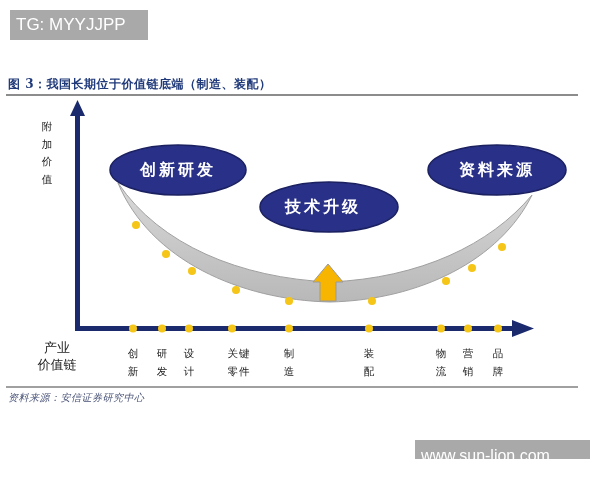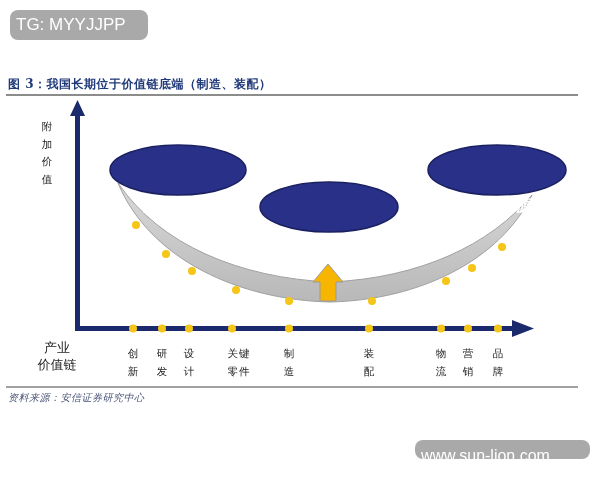--- a/index.html
+++ b/index.html
@@ -1,37 +1,37 @@
 <!DOCTYPE html>
 <html><head>
 <meta charset="utf-8">
 <style>
   html, body { margin:0; padding:0; background:#ffffff; }
   body { width:600px; height:480px; position:relative; overflow:hidden;
          font-family:"DejaVu Serif", "Liberation Serif", serif; }
   .wm { position:absolute; background:#a9a9a9; color:#ffffff;
-        font-family:"Liberation Sans", "DejaVu Sans", sans-serif;border-radius:8px; }
+        font-family:"Liberation Sans", "DejaVu Sans", sans-serif; }
   .wm-top { left:10px; top:10px; width:138px; height:30px; font-size:17px;
             line-height:30px; padding-left:6px; box-sizing:border-box; }
   .wm-bot { left:415px; top:440px; width:175px; height:19px; font-size:16px;
             line-height:31px; padding-left:6px; box-sizing:border-box; }
   .fig-title { position:absolute; left:8px; top:76px; font-size:12px;
                font-weight:bold; color:#203a7a; letter-spacing:0.5px; white-space:nowrap; }
   .rule { position:absolute; left:6px; width:572px; height:2px; background:#8c8c8c; }
   .source { position:absolute; left:8px; top:391px; font-size:10px; font-style:italic;
             color:#4a5478; letter-spacing:0.5px; }
   svg { position:absolute; left:0; top:0; }
   .ylabel { position:absolute; left:40px; top:118px; width:14px; font-size:10.5px;
             color:#222; line-height:17.5px; text-align:center; }
   .xlab-head { position:absolute; left:35px; top:339px; font-size:13px; color:#222;
                line-height:17px; text-align:center; width:44px; }
   .xlab { position:absolute; top:344px; font-size:10.5px; color:#222; line-height:18px;
           text-align:center; width:34px; letter-spacing:6px; }
   .bubble-text { position:absolute; color:#ffffff; font-size:16px; font-weight:bold;
-                 letter-spacing:3px; text-align:center; white-space:nowrap;margin-top:36px; }
+                 letter-spacing:3px; text-align:center; white-space:nowrap; }
 </style>
 </head>
 <body>
 
 <div class="wm wm-top">TG: MYYJJPP</div>
 
 <div class="fig-title">图 3：我国长期位于价值链底端（制造、装配）</div>
 <div class="rule" style="top:94px;"></div>
 
 <svg width="600" height="480" viewBox="0 0 600 480">
@@ -80,21 +80,21 @@
   </g>
 
   <polygon points="328,264 313,282 320,282 320,301 336,301 336,282 343,282" fill="#f7b500" stroke="#9a9a9a" stroke-width="1"></polygon>
 
   <ellipse cx="178" cy="170" rx="68" ry="25" fill="#283087" stroke="#1a2060" stroke-width="1.5"></ellipse>
   <ellipse cx="329" cy="207" rx="69" ry="25" fill="#283087" stroke="#1a2060" stroke-width="1.5"></ellipse>
   <ellipse cx="497" cy="170" rx="69" ry="25" fill="#283087" stroke="#1a2060" stroke-width="1.5"></ellipse>
 </svg>
 
 <div class="bubble-text" style="left:118px; top:160px; width:120px;">创新研发</div>
-<div class="bubble-text" style="left:284px; top:197px; width:120px;">技术升级</div>
+<div class="bubble-text" style="left:263px; top:197px; width:120px;">技术升级</div>
 <div class="bubble-text" style="left:437px; top:160px; width:120px;">资料来源</div>
 
 <div class="ylabel">
   <div>附</div>
   <div>加</div>
   <div>价</div>
   <div>值</div>
 </div>
 
 <div class="xlab-head">

